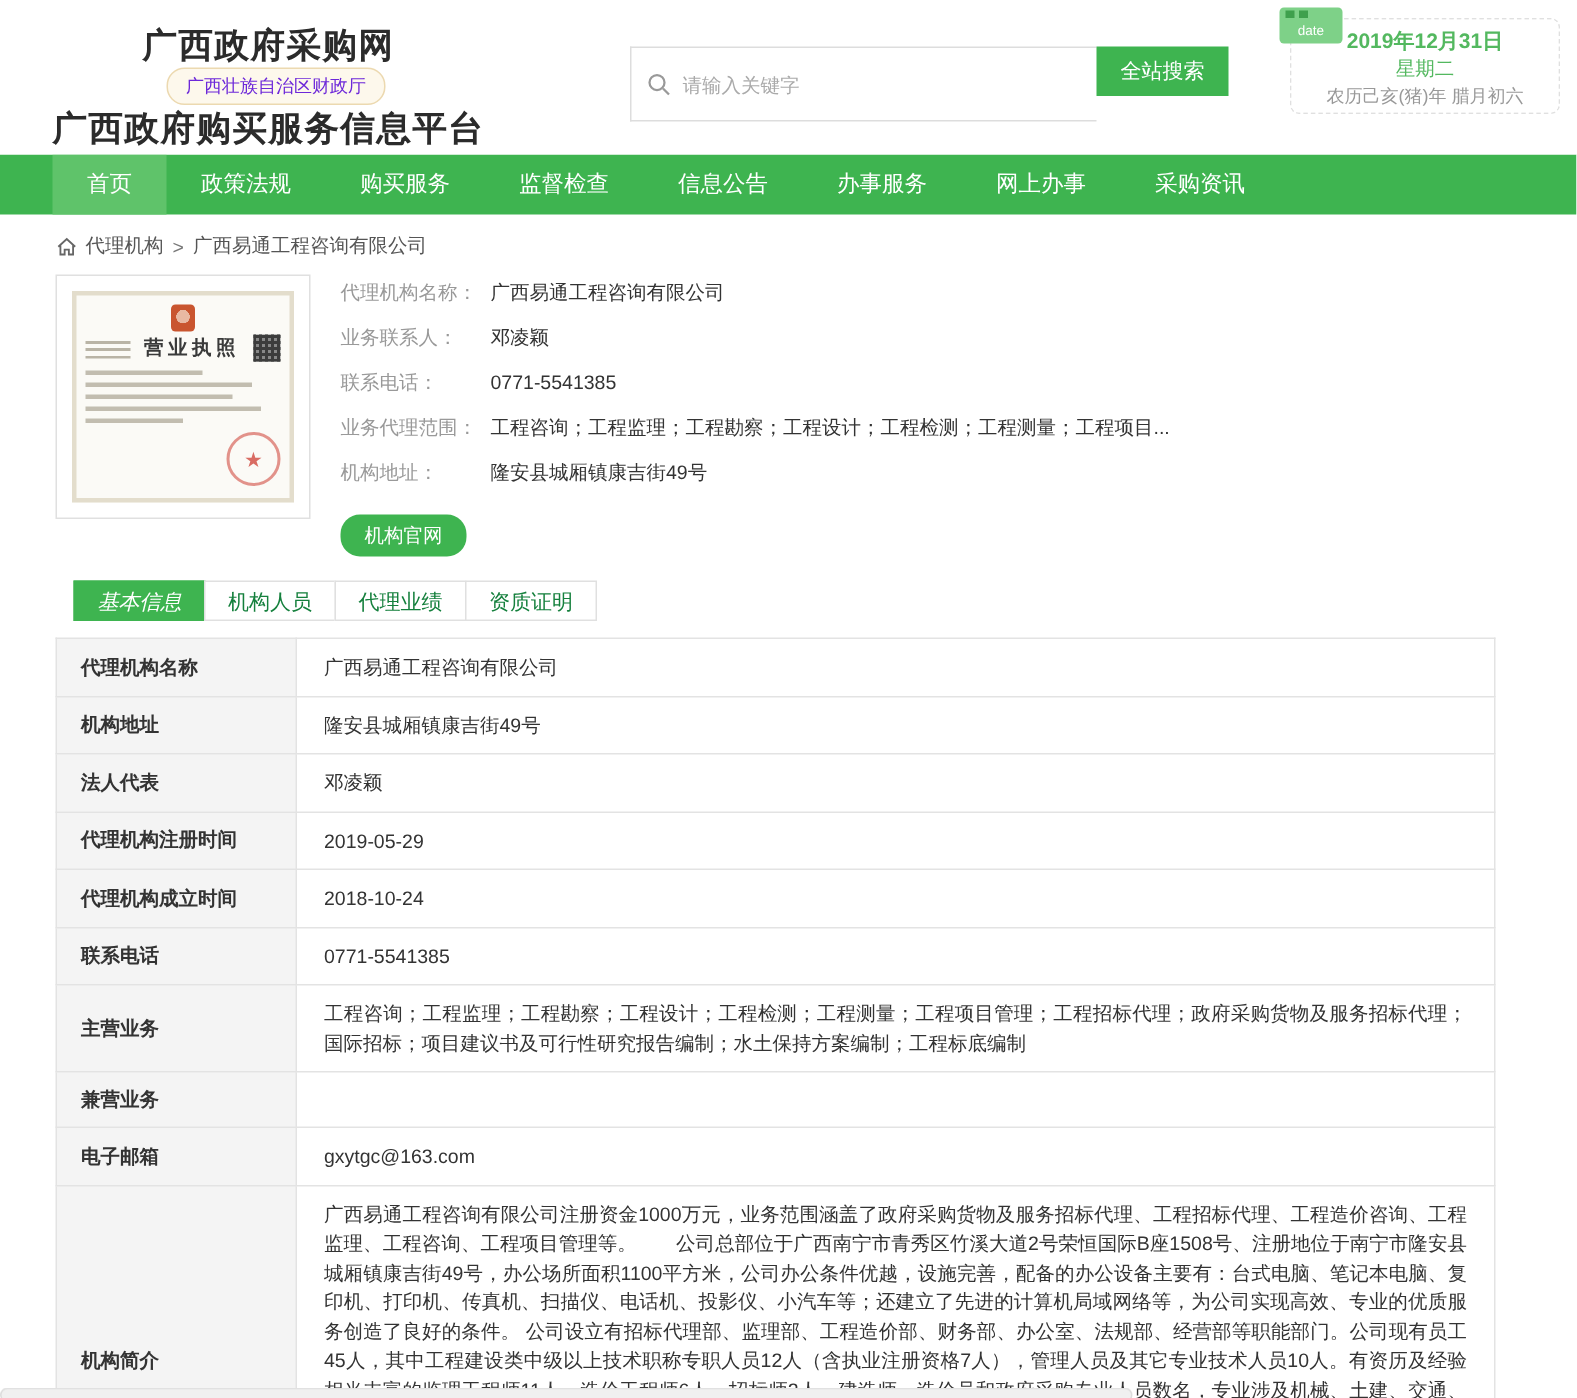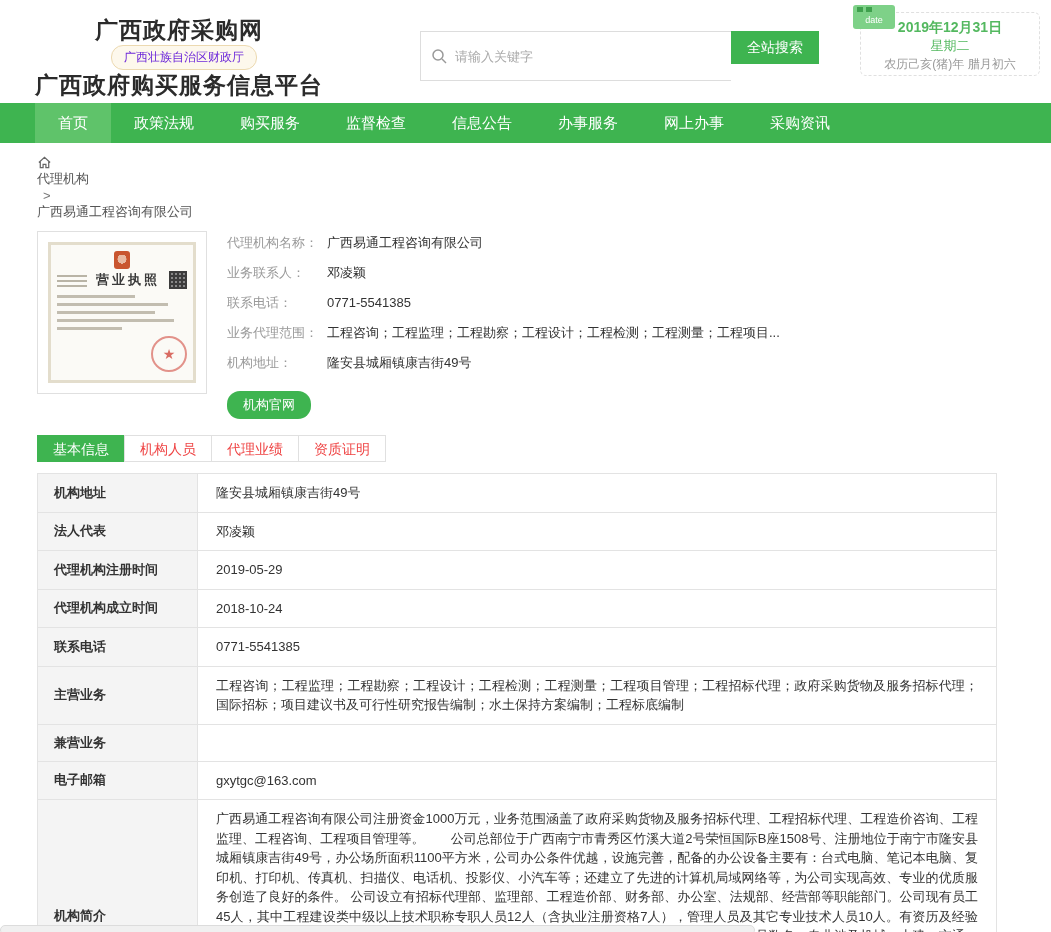--- a/index.html
+++ b/index.html
@@ -33,21 +33,21 @@
   .date-l2 { color:#53b85f; font-size:13px; line-height:18px; }
   .date-l3 { color:#999; font-size:12px; line-height:18px; }
 
   
   .nav { height:40px; background:#3eb450; }
   .nav-inner { display:flex; margin-left:35px; }
   .nav-item { padding:0 23px; line-height:40px; color:#fff; font-size:15px; cursor:pointer; }
   .nav-item.active { background:#5fc36a; }
 
   
-  .breadcrumb { margin:12px 0 0 37px; font-size:13px; color:#555; display:flex; align-items:flex-start;flex-direction:column; }
+  .breadcrumb { margin:12px 0 0 37px; font-size:13px; color:#555; display:flex; align-items:center; }
   .breadcrumb svg { margin-right:5px; }
   .crumb-sep { margin:0 6px; color:#777; }
 
   
   .profile { display:flex; margin:10px 0 0 37px; }
   .license { width:170px; height:163px; border:1px solid #e0e0e0; background:#fff;
     padding:10px; flex:0 0 auto; }
   .license-paper { width:100%; height:100%; background:#fbfaf6; border:3px solid #e3ddcc;
     position:relative; padding:6px; }
   .emblem { width:16px; height:18px; margin:0 auto; background:radial-gradient(circle at 50% 45%, #e8b9a2 0 35%, #c9552f 36% 100%); border-radius:3px; }
@@ -66,23 +66,23 @@
     display:flex; align-items:center; justify-content:center; }
   .info { margin-left:20px; padding-top:4px; }
   .info-row { display:flex; font-size:13px; line-height:16px; margin-bottom:14px; }
   .info-label { width:100px; color:#999; flex:0 0 auto; }
   .info-value { color:#333; }
   .site-btn { display:inline-block; background:#3eb450; color:#fff; font-size:13px;
     border:none; border-radius:13px; padding:5px 16px; margin-top:6px; cursor:pointer; font-family:inherit; }
 
   
   .tabs { display:flex; margin:16px 0 0 37px; }
-  .tab { height:27px; line-height:26px; padding:0 15px; font-size:14px; color:#ef4444;
+  .tab { height:27px; line-height:26px; padding:0 15px; font-size:14px; color:#15803d;
     border:1px solid #e0e0e0; margin-left:-1px; cursor:pointer; background:#fff; }
-  .tab.active { background:#3eb450; border-color:#3eb450; color:#fff; margin-left:0; }
+  .tab.active { background:#3eb450; border-color:#3eb450; color:#fff; margin-left:12px;font-style:italic; }
 
   
   .detail { width:960px; margin:11px 0 0 37px; border-collapse:collapse; font-size:13px; }
   .detail td { border:1px solid #e3e3e3; vertical-align:middle; }
   .cell-label { width:160px; background:#f4f4f4; font-weight:bold; color:#333; padding:9px 16px; }
   .cell-value { padding:9px 18px; color:#333; line-height:19.5px; text-align:justify; }
 
   
   .hscroll { position:fixed; left:0; bottom:-3px; width:755px; height:10px;
     background:#f0f0f0; border:1px solid #dcdcdc; border-radius:5px; }
@@ -188,20 +188,24 @@
 <div class="tabs">
   <div class="tab active">基本信息</div>
   <div class="tab">机构人员</div>
   <div class="tab">代理业绩</div>
   <div class="tab">资质证明</div>
 </div>
 
 <table class="detail">
   <tbody>
     <tr>
+      <td class="cell-label">代理机构名称</td>
+      <td class="cell-value">广西易通工程咨询有限公司</td>
+    </tr>
+    <tr>
       <td class="cell-label">机构地址</td>
       <td class="cell-value">隆安县城厢镇康吉街49号</td>
     </tr>
     <tr>
       <td class="cell-label">法人代表</td>
       <td class="cell-value">邓凌颖</td>
     </tr>
     <tr>
       <td class="cell-label">代理机构注册时间</td>
       <td class="cell-value">2019-05-29</td>

